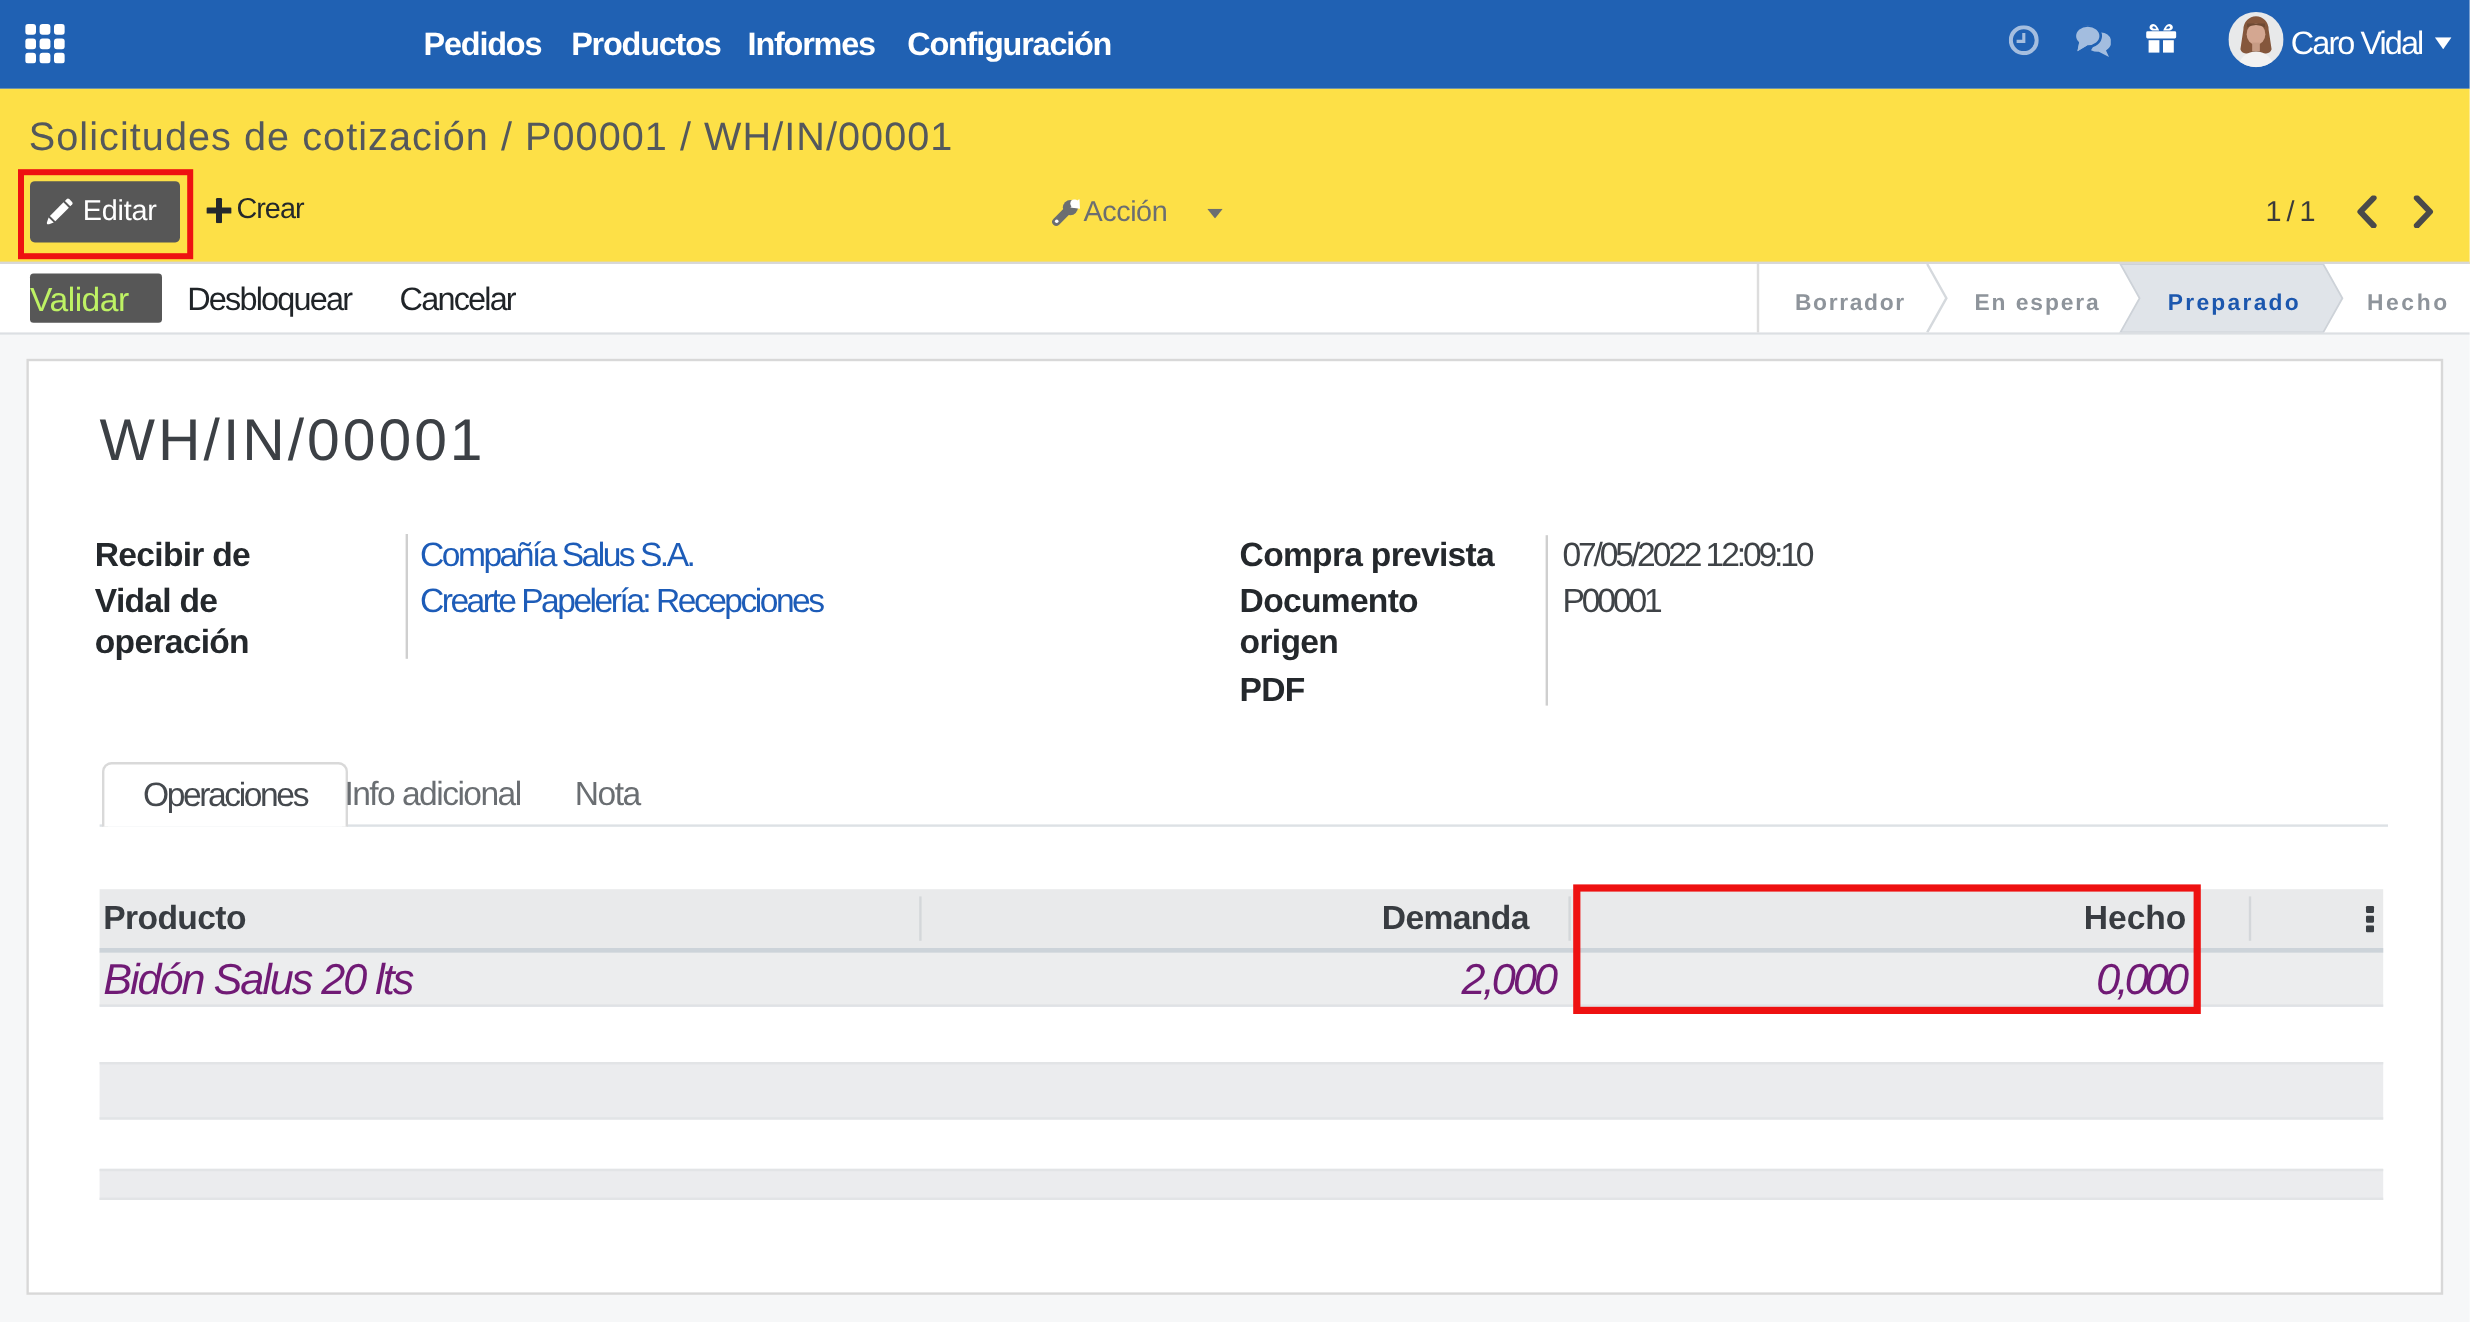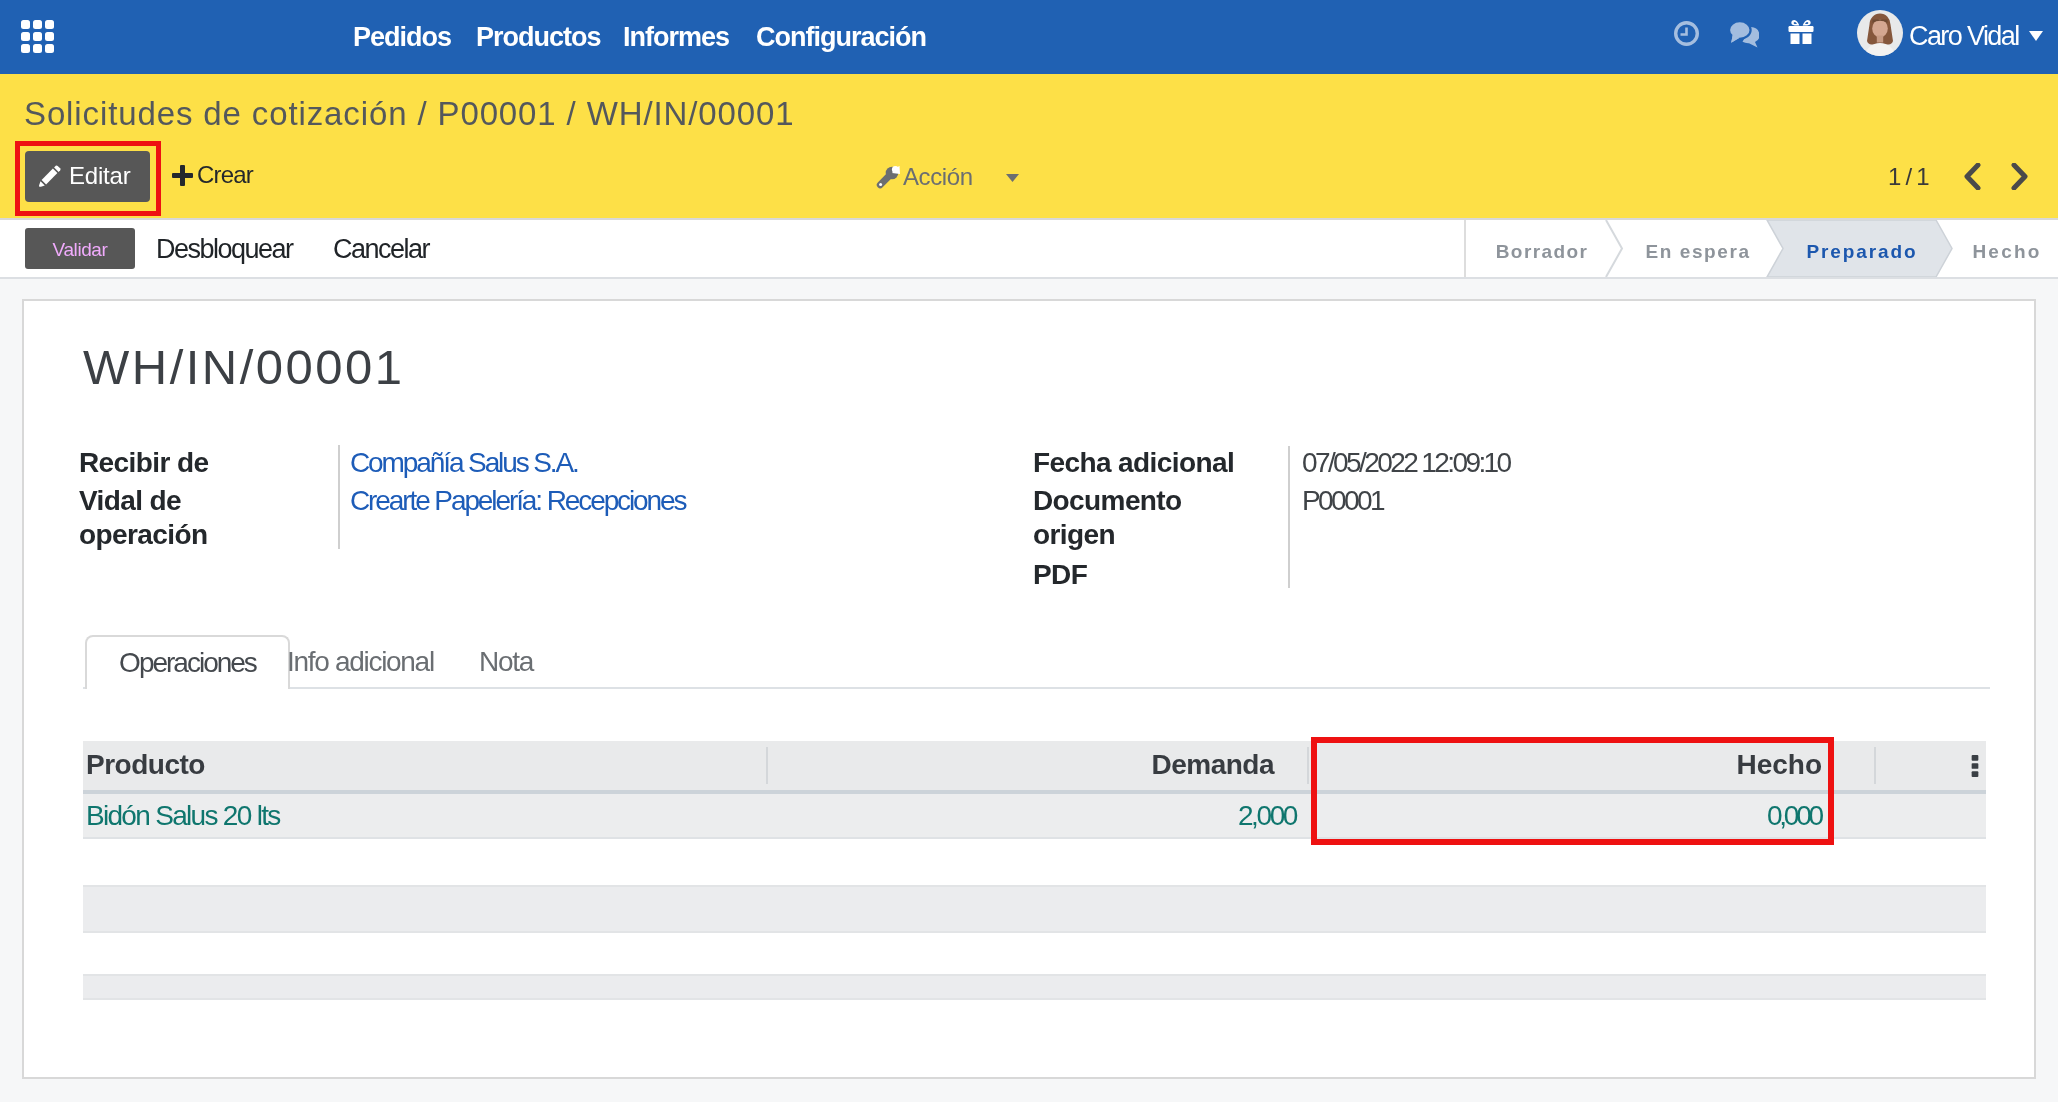--- a/index.html
+++ b/index.html
@@ -15,42 +15,42 @@
   .cpanel { position:absolute; left:0; top:74px; width:2058px; height:146px; background:#fde047; border-bottom:2px solid #d8d8d8; }
   .bcrumb { position:absolute; left:24px; top:21px; font-size:33px; color:#54585c; letter-spacing:0.88px; }
   .btn-edit { position:absolute; left:25px; top:77px; width:125px; height:51px; background:#575757; border-radius:4px; color:#fff; font-size:24px; }
   .btn-edit span { position:absolute; left:44px; top:0; line-height:49px; letter-spacing:-0.2px; }
   .redbox1 { position:absolute; left:15px; top:67px; width:146px; height:75px; border:5px solid #ee1111; }
   .crear { position:absolute; left:172px; top:75px; height:51px; line-height:51px; font-size:24px; color:#24282c; letter-spacing:-0.8px; }
   .accion { position:absolute; left:876px; top:77px; height:51px; line-height:51px; font-size:24px; color:#6b6e71; letter-spacing:-0.4px; }
   .pager { position:absolute; left:1888px; top:77px; height:51px; line-height:51px; font-size:24px; color:#3a3a3a; letter-spacing:-1.3px; }
   
   .statusbar { position:absolute; left:0; top:220px; width:2058px; height:59px; background:#fff; border-bottom:2px solid #dcdfe3; }
-  .btn-validar { position:absolute; left:25px; top:8px; width:110px; height:41px; background:#575757; border-radius:3px; color:#f0abfc; font-size:19px; text-align:center; line-height:44px; letter-spacing:-0.4px; }
+  .btn-validar { position:absolute; left:25px; top:8px; width:110px; height:41px; background:#575757; border-radius:3px; color:#bef264; font-size:28px; text-align:left; line-height:44px; letter-spacing:-0.4px; }
   .sb-lnk { position:absolute; top:2px; line-height:55px; font-size:27px; color:#202428; letter-spacing:-1.5px; }
   .sb-sep { position:absolute; left:1464px; top:0; width:2px; height:57px; background:#ddd; }
   
   .content { position:absolute; left:0; top:279px; width:2058px; height:823px; background:#f6f7f8; }
   .sheet { position:absolute; left:22px; top:20px; width:2014px; height:780px; background:#fff; border:2px solid #d8d8d8; }
   .title { position:absolute; left:59px; top:38px; font-size:49px; color:#3c4045; letter-spacing:2.5px; }
   .lbl { position:absolute; font-size:28px; font-weight:bold; color:#24282c; letter-spacing:-0.6px; white-space:nowrap; }
   .val { position:absolute; font-size:28px; color:#3f4347; letter-spacing:-2.6px; white-space:nowrap; }
   .lnk { position:absolute; font-size:28px; color:#1d5cb8; letter-spacing:-2.1px; white-space:nowrap; }
   .vline { position:absolute; width:2px; background:#cfcfcf; }
   
   .tabbar { position:absolute; left:59px; top:386px; width:1907px; height:2px; background:#dde1e5; }
   .tab-active { position:absolute; left:61px; top:334px; width:205px; height:54px; background:#fff; border:2px solid #d9d9d9; border-bottom:none; border-radius:8px 8px 0 0; font-size:28px; color:#45494e; text-align:center; line-height:52px; letter-spacing:-2.0px; }
   .tab { position:absolute; top:334px; height:54px; line-height:54px; font-size:28px; color:#6a6e72; letter-spacing:-1.3px; }
   
   .otable { position:absolute; left:59px; top:440px; width:1903px; }
   .thead { position:absolute; left:0; top:0; width:1903px; height:53px; background:#e9eaeb; border-bottom:4px solid #ccd3d9; }
   .th { position:absolute; top:0; height:45px; line-height:47px; font-size:28px; font-weight:bold; color:#383c41; letter-spacing:-0.5px; }
   .hcellb { position:absolute; top:6px; height:37px; width:2px; background:#d4d7da; }
   .trow { position:absolute; left:0; top:53px; width:1903px; height:45px; background:#ecedee; border-bottom:2px solid #dfe2e5; }
-  .td { position:absolute; top:0; height:43px; line-height:44px; font-size:28px; color:#0f766e; letter-spacing:-1.7px; }
+  .td { position:absolute; top:0; height:43px; line-height:44px; font-size:36px; color:#701a75; letter-spacing:-1.7px;font-style:italic; }
   .stripe { position:absolute; left:0; width:1903px; background:#ebecee; border-top:2px solid #e2e4e6; border-bottom:2px solid #e2e4e6; }
   .redbox2 { position:absolute; left:1228px; top:-4px; width:523px; height:108px; border:6px solid #ee1111; }
 </style>
 </head>
 <body>
 
 <div class="nav">
   <svg class="abs" style="left:21px; top:20px" width="33" height="33" viewBox="0 0 33 33">
     <g fill="#ffffff">
       <rect x="0" y="0" width="9" height="9" rx="2.5"></rect>
@@ -179,21 +179,21 @@
   <div class="sheet">
     <div class="title">WH/IN/00001</div>
 
     <div class="lbl" style="left:55px; top:146px">Recibir de</div>
     <div class="lbl" style="left:55px; top:184px">Vidal de</div>
     <div class="lbl" style="left:55px; top:218px">operación</div>
     <div class="vline" style="left:314px; top:144px; height:104px"></div>
     <div class="lnk" style="left:326px; top:146px">Compañía Salus S.A.</div>
     <div class="lnk" style="left:326px; top:184px">Crearte Papelería: Recepciones</div>
 
-    <div class="lbl" style="left:1009px; top:146px">Fecha adicional</div>
+    <div class="lbl" style="left:1009px; top:146px">Compra prevista</div>
     <div class="lbl" style="left:1009px; top:184px">Documento</div>
     <div class="lbl" style="left:1009px; top:218px">origen</div>
     <div class="lbl" style="left:1009px; top:258px">PDF</div>
     <div class="vline" style="left:1264px; top:145px; height:142px"></div>
     <div class="val" style="left:1278px; top:146px">07/05/2022 12:09:10</div>
     <div class="val" style="left:1278px; top:184px">P00001</div>
 
     <div class="tabbar"></div>
     <div class="tab-active">Operaciones</div>
     <div class="tab" style="left:263px">Info adicional</div>

